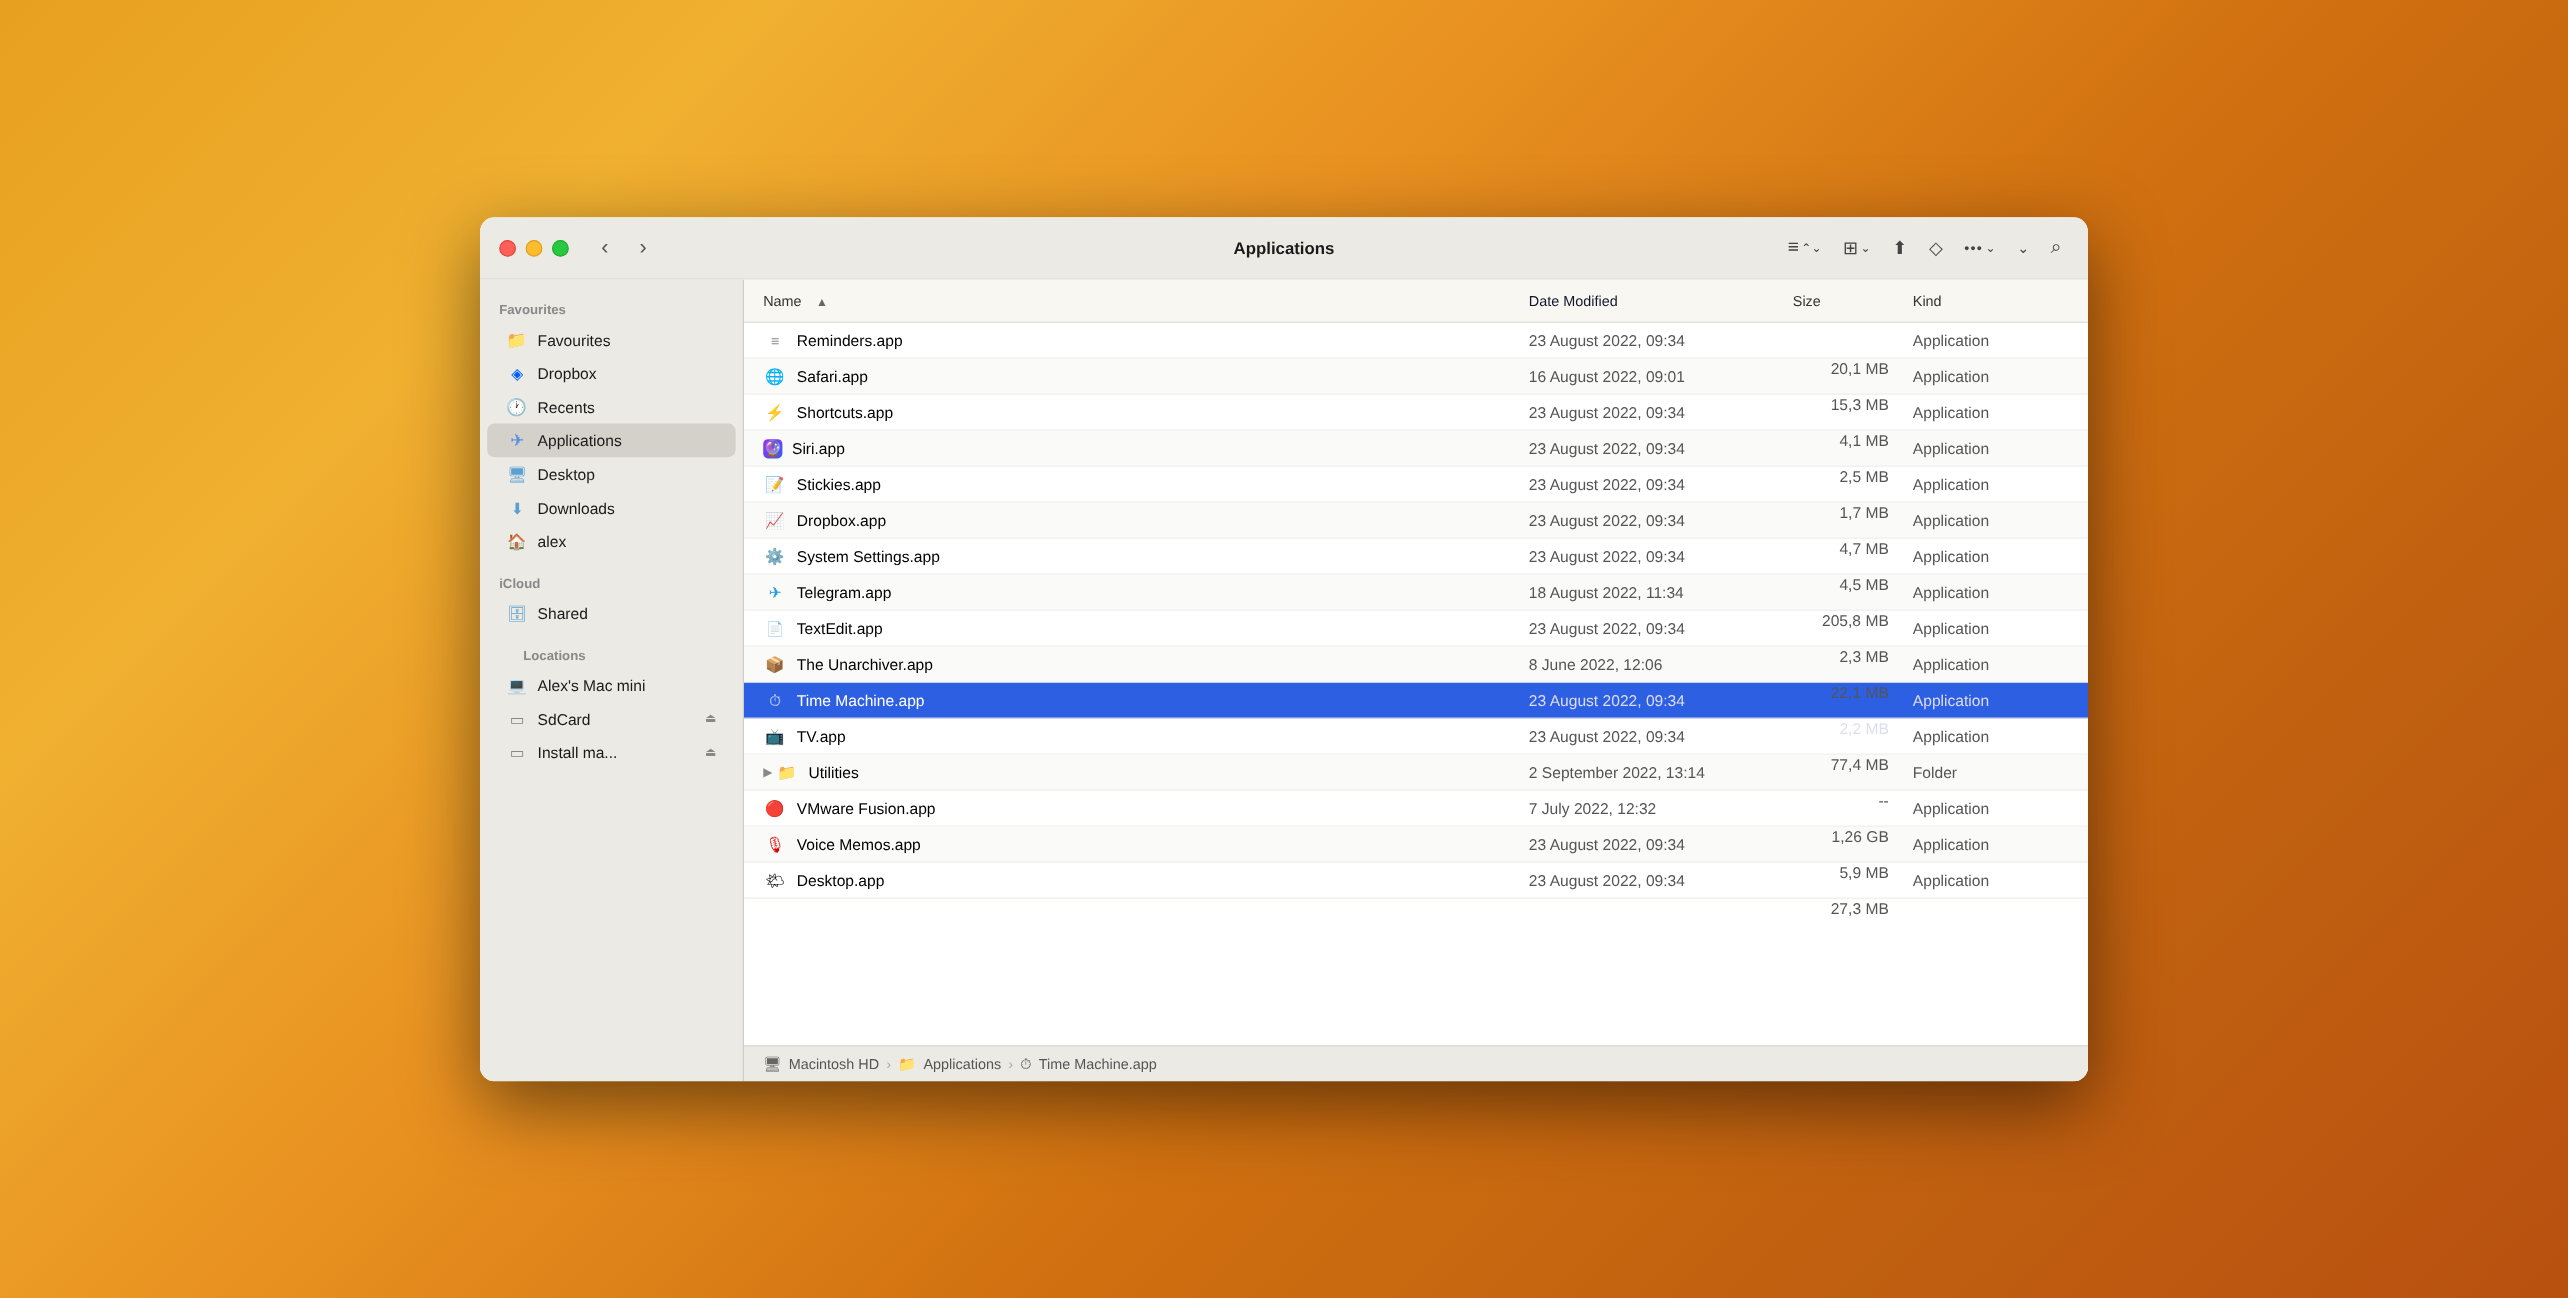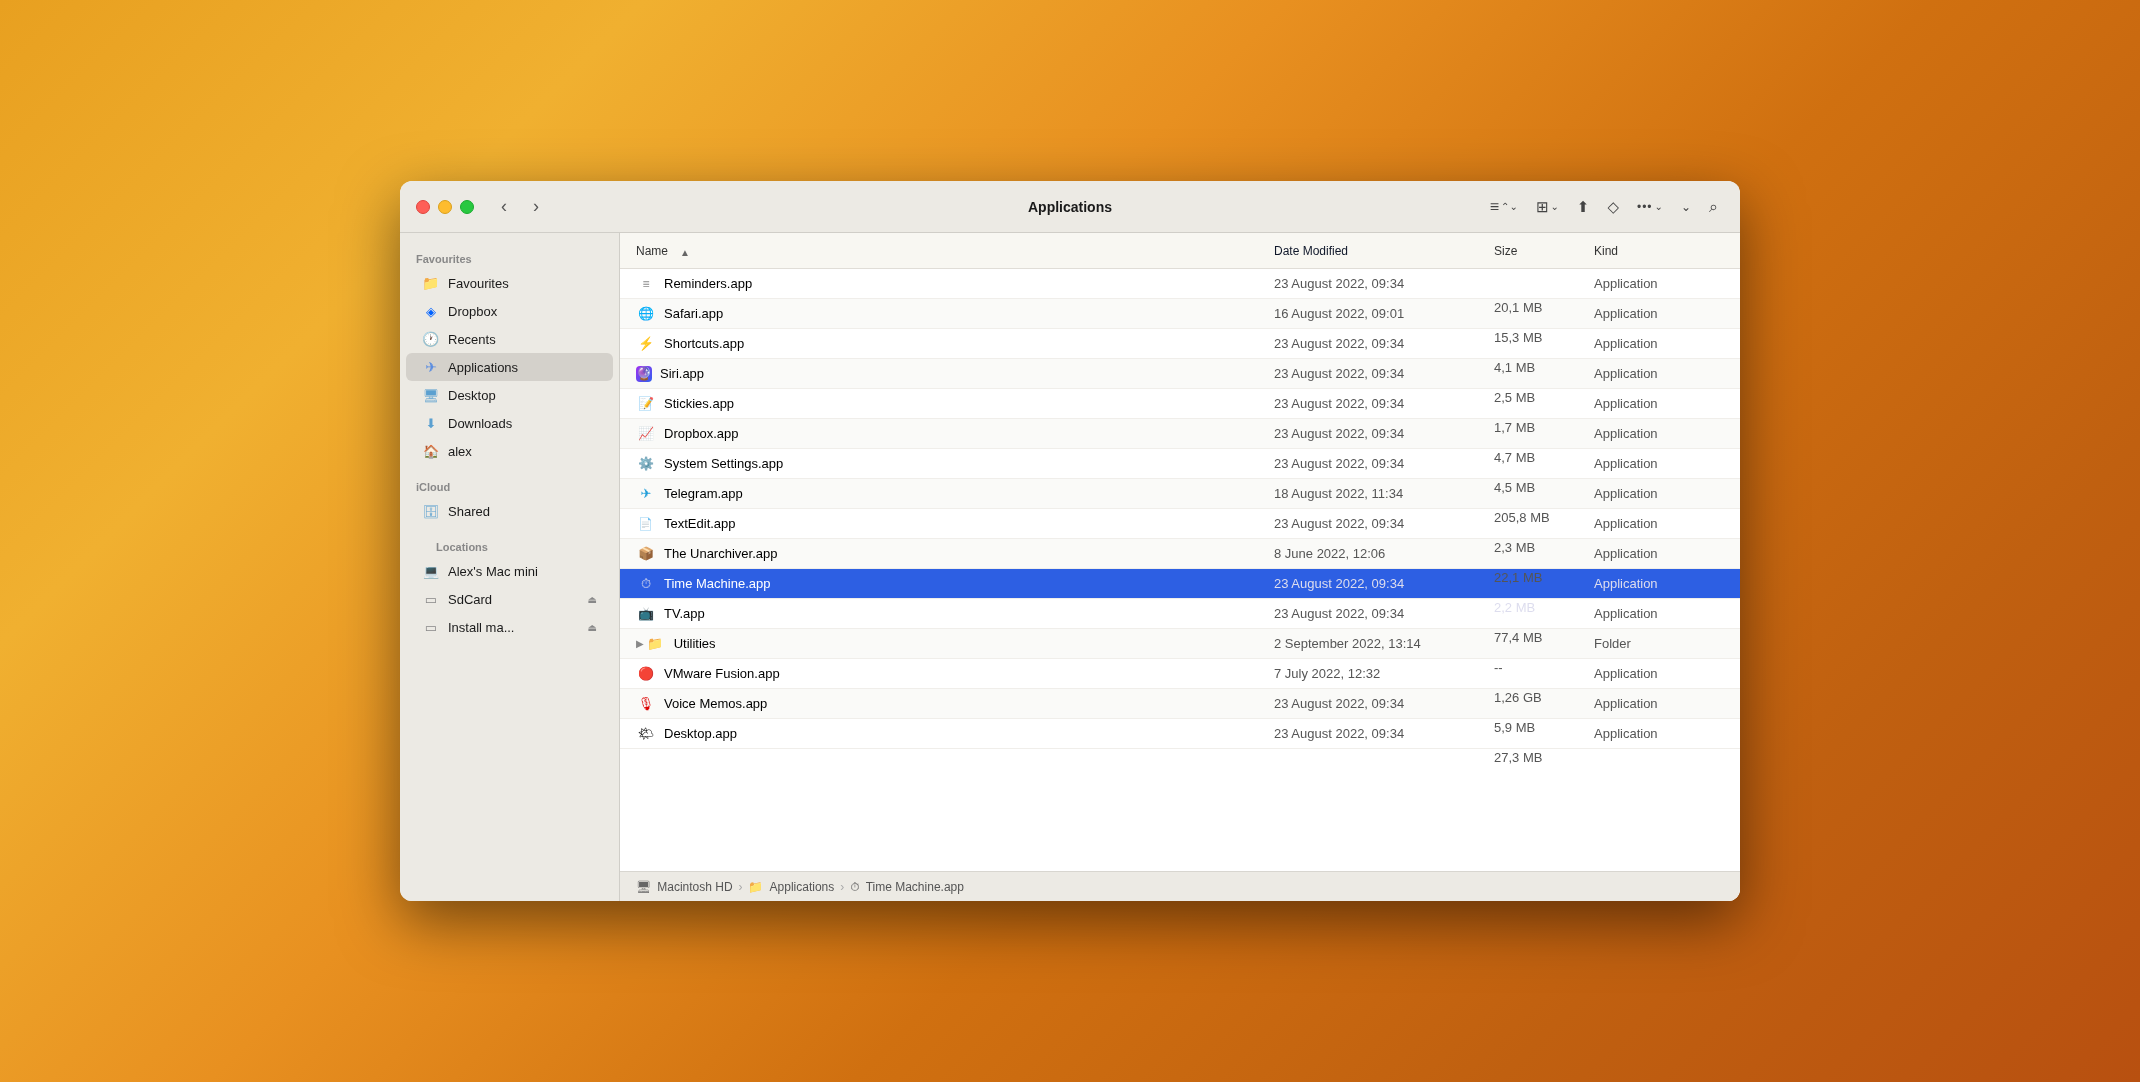--- a/index.html
+++ b/index.html
@@ -187,21 +187,21 @@
       height: 20px;
       margin-right: 8px;
       display: flex;
       align-items: center;
       justify-content: center;
       font-size: 14px;
       flex-shrink: 0;
     }
     .file-name { flex: 1; font-size: 13px; overflow: hidden; text-overflow: ellipsis; white-space: nowrap; }
     .file-date { width: 220px; font-size: 13px; color: #555; }
-    .file-size { width: 100px; font-size: 13px; color: #555; padding-right: 20px; margin-top: 48px; }
+    .file-size { width: 100px; font-size: 13px; color: #555; text-align: right; padding-right: 20px; margin-top: 48px; }
     .file-kind { width: 130px; font-size: 13px; color: #555; }
     .file-row.selected .file-date,
     .file-row.selected .file-size,
     .file-row.selected .file-kind { color: #dde; }
     
     .statusbar {
       height: 30px;
       border-top: 1px solid #d8d6d0;
       background: #eceae4;
       display: flex;

